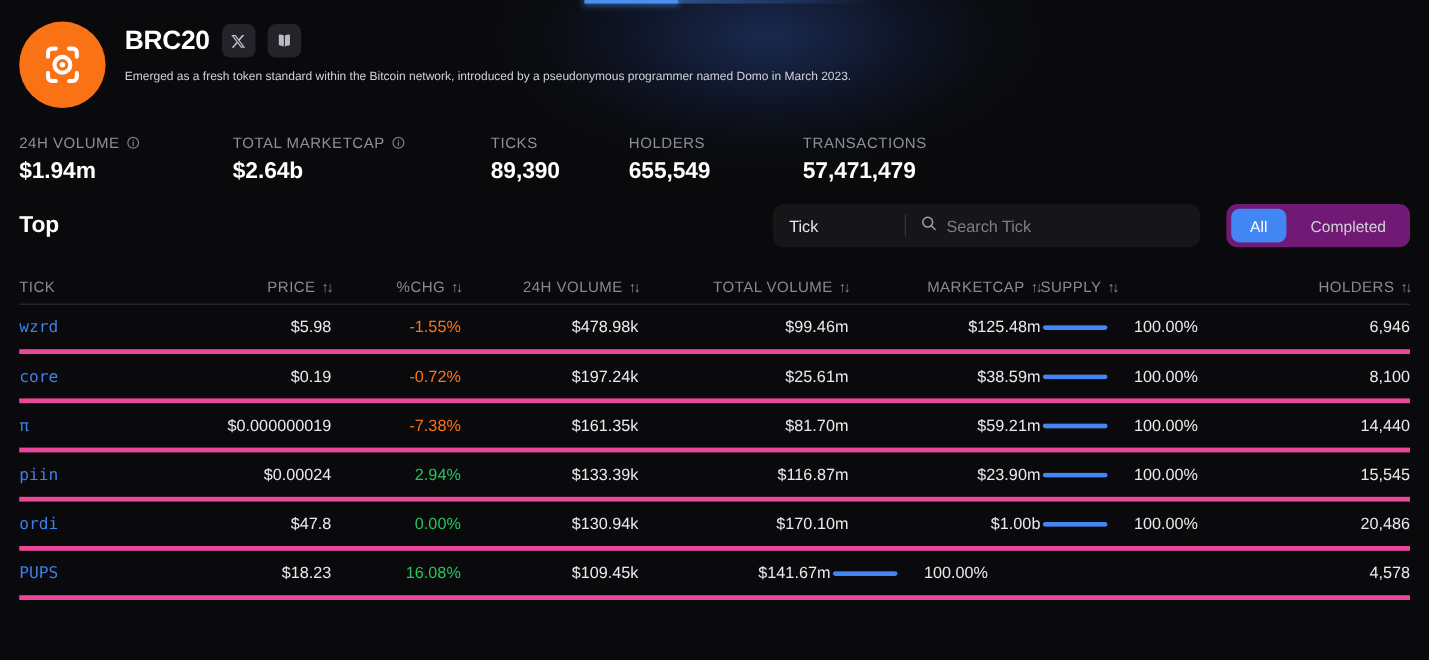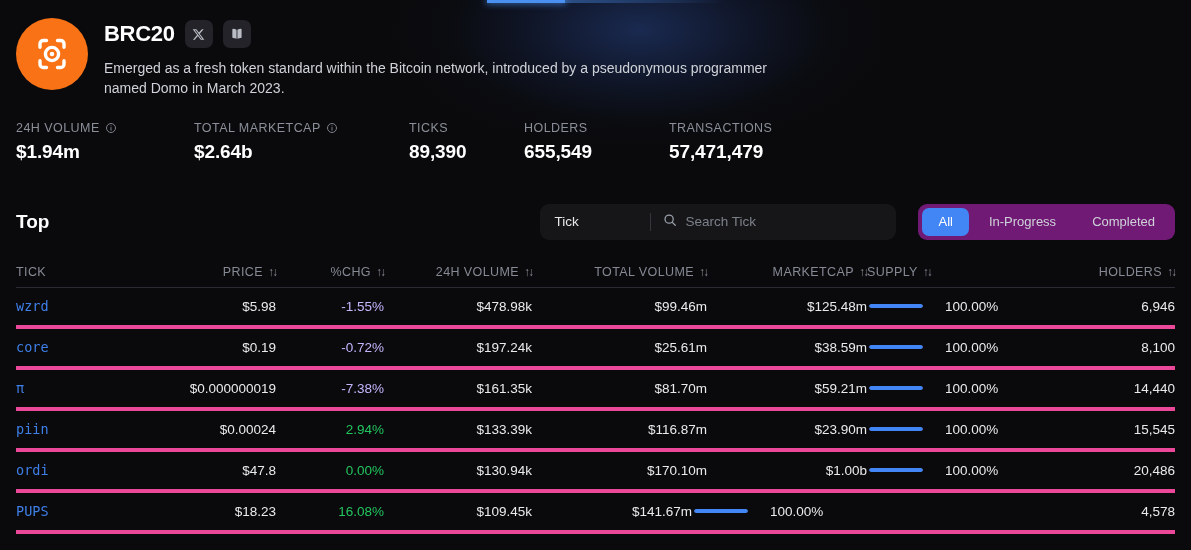--- a/index.html
+++ b/index.html
@@ -105,21 +105,21 @@
     border-radius: 7px;
     background: #232329;
     display: flex;
     align-items: center;
     justify-content: center;
     cursor: pointer;
   }
   .social-btn svg { display: block; }
 
   .description {
-    font-size: 14px;
+    font-size: 10px;
     line-height: 1.45;
     color: #cfd2d8;
     max-width: 700px;
   }
 
   
   .stats {
     position: relative;
     z-index: 5;
     display: flex;
@@ -145,21 +145,21 @@
   }
   .info-icon { display: inline-flex; }
 
   
   .toolbar {
     position: relative;
     z-index: 5;
     display: flex;
     align-items: center;
     justify-content: space-between;
-    margin-top: 41px;
+    margin-top: 16px;
     padding: 0 16px;
   }
   .section-title {
     font-size: 19px;
     font-weight: 700;
     color: #ffffff;
   }
   .toolbar-right {
     display: flex;
     align-items: center;
@@ -286,21 +286,21 @@
     display: flex;
     align-items: center;
   }
   .tick-name {
     font-family: "DejaVu Sans Mono", monospace;
     font-size: 13.5px;
     color: #3e7fe8;
     cursor: pointer;
   }
   .chg-up   { color: #22c55e; }
-  .chg-down { color: #c4b5fd; }
+  .chg-down { color: #f97316; }
 
   .supply-cell {
     display: flex;
     align-items: center;
     gap: 22px;
     padding-left: 2px;
   }
   .supply-bar {
     width: 54px;
     height: 4px;
@@ -428,21 +428,20 @@
               <circle cx="10.5" cy="10.5" r="7"></circle>
               <path d="M16 16l5 5"></path>
             </svg>
           </span>
           <input class="search-input" type="text" placeholder="Search Tick" style="">
         </div>
       </div>
 
       <div class="segmented">
           <div class="seg-btn active">All</div>
-          <div class="seg-btn">In-Progress</div>
           <div class="seg-btn">Completed</div>
         </div>
     </div>
   </div>
 
   <div class="table">
     <div class="thead">
       <div class="trow">
           <div class="th c-tick">
             <span>TICK</span>

